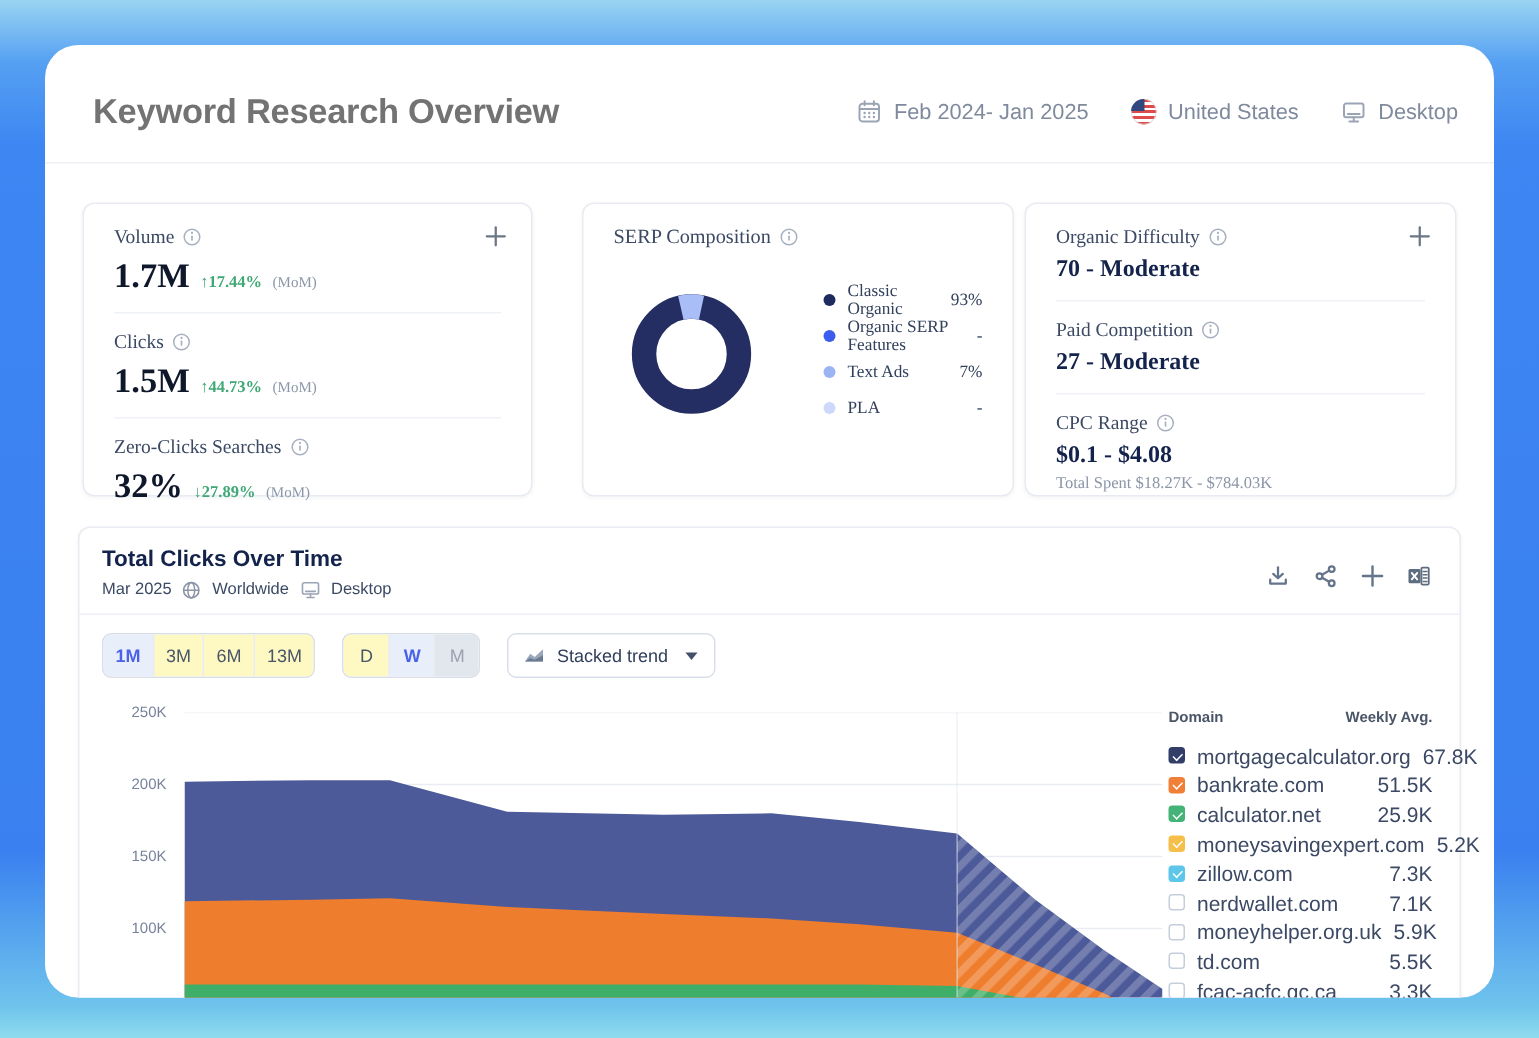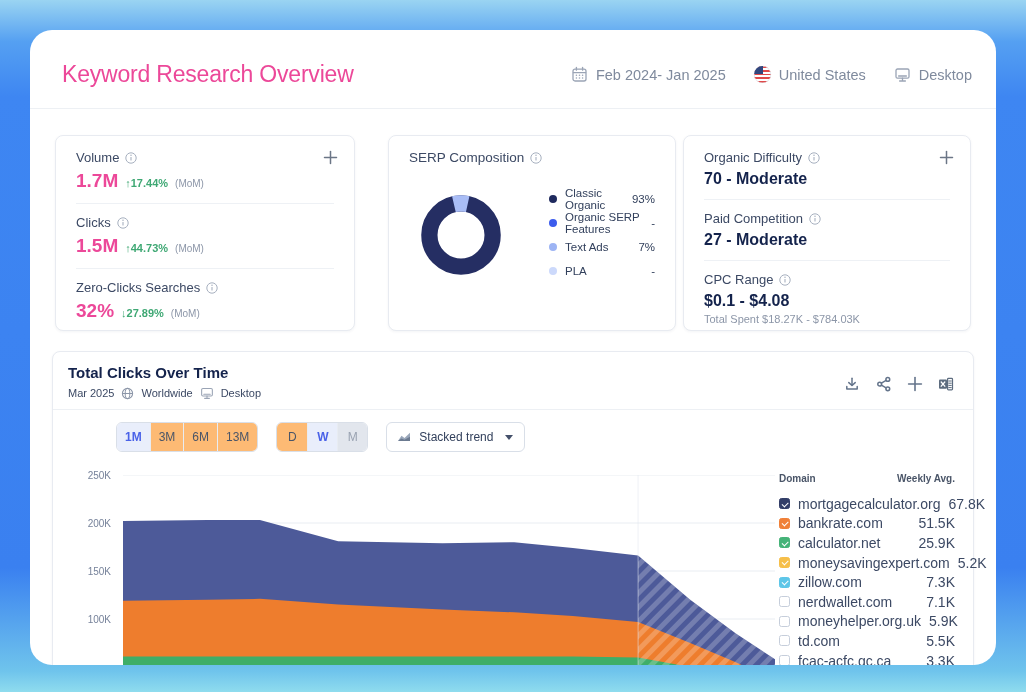--- a/index.html
+++ b/index.html
@@ -6,40 +6,40 @@
   html,body { width:1026px; height:692px; overflow:hidden; }
   body { font-family:"Liberation Sans", sans-serif; }
 
   .frame { position:relative; width:1026px; height:692px; overflow:hidden;
     background:linear-gradient(180deg,#9ad4f2 0%, #55a0f2 6%, #3e86f2 14%, #3a80f0 82%, #6fc4ec 97%, #8fdcee 100%); }
   .panel { position:absolute; left:30px; top:30px; width:966px; bottom:27px;
     background:#fff; border-radius:22px; overflow:hidden; }
 
   
   .hdr { display:flex; align-items:center; padding:31px 24px 20px 32px; }
-  .hdr h1 { font-size:23px; font-weight:400; color:#ec4899; letter-spacing:-.2px; }
+  .hdr h1 { font-size:23px; font-weight:700; color:#737373; letter-spacing:-.2px; }
   .hdr-meta { margin-left:auto; display:flex; align-items:center; gap:28px;
     color:#7f8a9d; font-size:14.5px; }
   .meta-item { display:flex; align-items:center; gap:8px; cursor:pointer; }
   .flag { width:17px; height:17px; border-radius:50%; overflow:hidden; position:relative; flex:none;
     background:repeating-linear-gradient(180deg,#e04a4a 0 1.9px,#fff 1.9px 3.8px); box-shadow:inset 0 0 0 .5px #d7dbe2; }
   .flag .canton { position:absolute; left:0; top:0; width:9px; height:8px; background:#31477e; }
   .hdr-divider { height:1px; background:#edf0f4; }
 
   
-  .cards-row { display:flex; padding:26px 25px 0 25px; }
+  .cards-row { display:flex; padding:26px 25px 0 25px;font-family:Liberation Serif, serif; }
   .card { background:#fff; border:1px solid #e8ebf1; border-radius:8px;
     box-shadow:0 1px 3px rgba(23,37,78,.05); height:196px; padding:14px 20px; position:relative; }
   .card-metrics { width:300px; flex:none; }
   .card-serp { width:288px; flex:none; margin-left:33px; }
   .card-diff { flex:1; margin-left:7px; }
 
   .m-label { display:flex; align-items:center; gap:6px; font-size:13px; color:#3c4964; }
   .m-value-row { display:flex; align-items:baseline; gap:7px; margin-top:5px; }
-  .m-value { font-size:19px; font-weight:700; color:#ec4899; }
+  .m-value { font-size:23px; font-weight:700; color:#0f172a; }
   .m-change { font-size:11px; color:#3fa874; font-weight:600; }
   .m-mom { font-size:10px; color:#8c96a8; }
   .m-divider { height:1px; background:#eef1f5; margin:11px 0; }
   .plus-btn { position:absolute; top:14px; right:16px; cursor:pointer; line-height:0; }
 
   .d-value { font-size:16px; font-weight:700; color:#14234c; margin-top:5px; }
   .d-note { font-size:11px; color:#8c96a8; margin-top:3px; }
 
   .serp-title { display:flex; align-items:center; gap:6px; font-size:13.5px; color:#3c4964; }
   .serp-content { display:flex; align-items:center; margin-top:22px;gap:18px; }
@@ -53,23 +53,23 @@
   .bigcard { margin:20px 22px 0; border:1px solid #e8ebf1; border-radius:8px;
     box-shadow:0 1px 3px rgba(23,37,78,.05); height:420px; background:#fff; }
   .bc-header { display:flex; padding:12px 18px 9px 15px; }
   .bc-title { font-size:15px; font-weight:700; color:#14234c; }
   .bc-sub { display:flex; align-items:center; gap:7px; margin-top:5px; font-size:11px; color:#3c4964; }
   .bc-tools { margin-left:auto; display:flex; align-items:center; gap:14px; padding-top:4px; }
   .tool { cursor:pointer; line-height:0; }
   .bc-divider { height:1px; background:#edf0f4; }
 
   .controls { display:flex; align-items:center; padding:12px 15px 10px; }
-  .btn-group { display:flex; border:1px solid #d9dfe8; border-radius:6px; overflow:hidden; background:#fff;margin-left:48px; }
+  .btn-group { display:flex; border:1px solid #d9dfe8; border-radius:6px; overflow:hidden; background:#fff; }
   .seg { min-width:30px; padding:0 8px; height:28px; line-height:28px; text-align:center;
-    font-size:12px; color:#4a5568; background:#fdba74; border-left:1px solid #e8ecf2; cursor:pointer; }
+    font-size:12px; color:#4a5568; background:#fef9c3; border-left:1px solid #e8ecf2; cursor:pointer; }
   .seg:first-child { border-left:none; }
   .seg.selected { background:#e9eefb; color:#4a62e8; font-weight:700; }
   .seg.disabled { background:#e2e6ed; color:#99a2b1; cursor:default; }
   .grp2 { margin-left:18px; }
   .dropdown { margin-left:18px; display:flex; align-items:center; gap:8px; border:1px solid #d9dfe8;
     border-radius:6px; height:30px; padding:0 11px 0 10px; font-size:12px; color:#32405c; cursor:pointer; background:#fff; }
   .caret { width:0; height:0; border-left:4.5px solid transparent; border-right:4.5px solid transparent;
     border-top:5px solid #44506a; margin-left:4px; }
 
   .chart-zone { display:flex; position:relative; }

